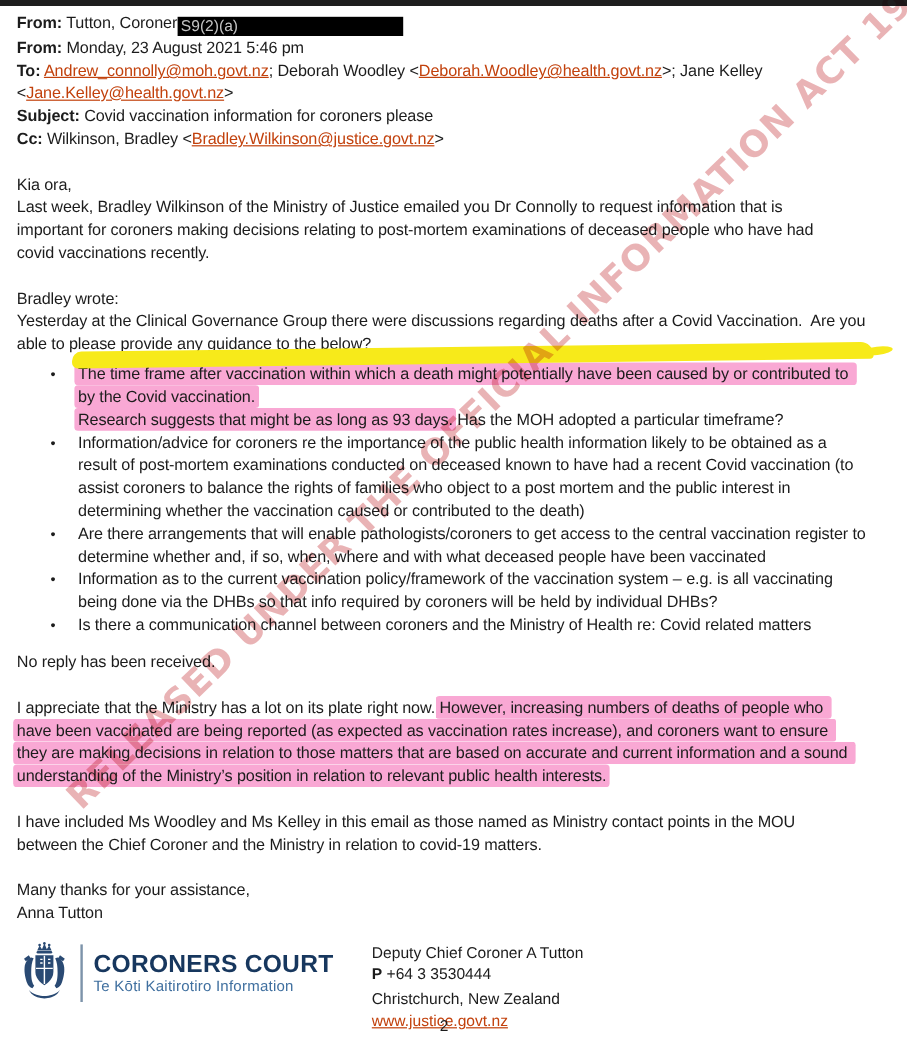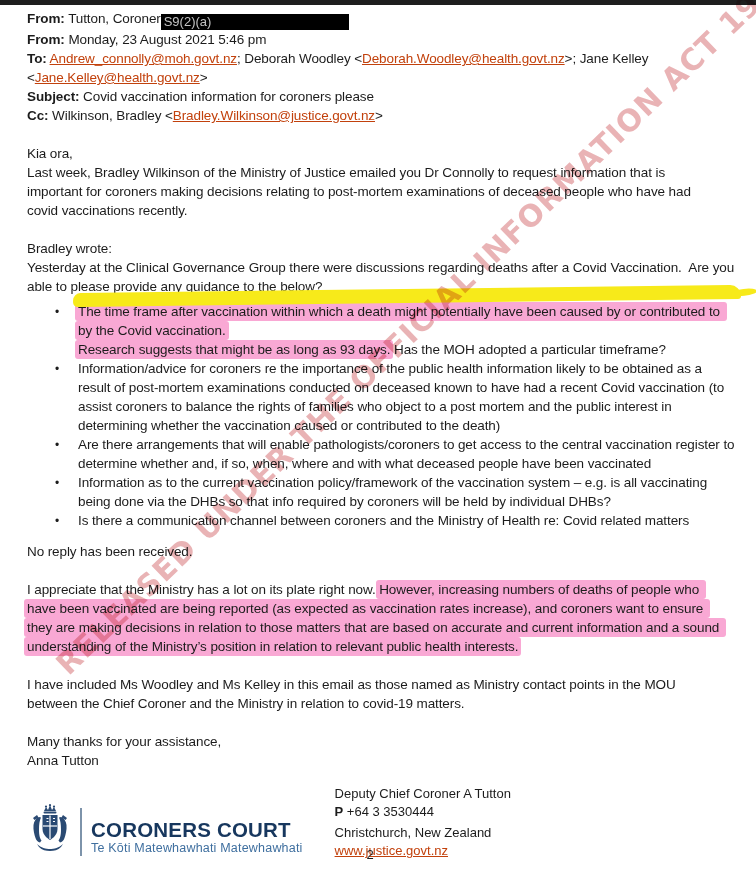--- a/index.html
+++ b/index.html
@@ -2,21 +2,21 @@
 <html><head>
 <meta charset="utf-8">
 <style>
   html,body{margin:0;padding:0;}
   body{
     width:756px;height:878px;background:#ffffff;position:relative;overflow:hidden;
     font-family:"Liberation Sans",sans-serif;font-size:13.5px;color:#1c1c1c;
     letter-spacing:-0.1px;
   }
   .topbar{position:absolute;top:0;left:0;width:756px;height:5px;background:#1e1e1e;}
-  .page{position:absolute;top:9px;left:27px;width:708px;}
+  .page{position:absolute;top:9px;left:14px;width:708px;}
   
   .hline{line-height:19px;white-space:pre-wrap;}
   .lbl{font-weight:bold;}
   .lnk{color:#c2410c;text-decoration:underline;cursor:pointer;}
   .redact{display:inline-block;background:#000;color:#c4c4c4;width:185px;height:16px;
     line-height:16px;vertical-align:-3px;padding-left:3px;font-size:13px;letter-spacing:0;}
   
   .para{margin:0 12px 19px 0;line-height:19px;white-space:pre-wrap;}
   .tight{margin:0;}
   .spacer19{height:19px;}
@@ -27,21 +27,21 @@
   .dot::before{content:"\2022";}
   .btext{flex:1;white-space:pre-wrap;}
   mark.hl{background:#f9a8d4;color:inherit;padding:2px 3px;margin:-2px -3px;border-radius:3px;
     box-decoration-break:clone;-webkit-box-decoration-break:clone;}
   .swoosh{position:absolute;left:46px;top:-13px;width:668px;height:14px;background:#f7ea1a;
     border-radius:10px 14px 4px 6px;transform:rotate(-0.7deg);}
   .swoosh::after{content:"";position:absolute;right:-16px;top:4px;width:26px;height:7px;
     background:#f7ea1a;border-radius:50%;transform:rotate(-6deg);}
   
   .sig{display:flex;align-items:flex-start;margin-top:15px;}
-  .sig-logo{display:flex;align-items:flex-end;margin-top:19px;}
+  .sig-logo{display:flex;align-items:center;}
   .crest{width:46px;height:52px;flex:none;}
   .divider{width:2px;height:48px;background:#7d93aa;margin:0 9px 0 7px;flex:none;}
   .org-name{font-weight:bold;font-size:20.5px;color:#17375e;letter-spacing:0.2px;line-height:22px;}
   .org-maori{font-size:12.5px;color:#3f6f9f;letter-spacing:0.2px;line-height:15px;}
   .sig-contact{margin-left:32px;font-size:13px;line-height:18px;letter-spacing:0;}
   .sig-name{font-weight:normal;}
   .sig-loc{margin-top:3px;}
   .pagenum{position:absolute;left:0;top:847px;width:740px;text-align:center;font-size:13px;}
   
   .watermark{position:absolute;left:-68px;top:332px;width:920px;text-align:center;
@@ -128,21 +128,21 @@
         </g>
         <g stroke="#ffffff" stroke-width="1.2" fill="none">
           <line x1="23" y1="11.5" x2="23" y2="35"></line>
           <line x1="16" y1="22" x2="30" y2="22"></line>
           <path d="M19.5 14.5 h2 m-2 3 h2 m4.5 -3 h2 m-2 3 h2"></path>
         </g>
       </svg>
       <div class="divider"></div>
       <div>
         <div class="org-name">CORONERS COURT</div>
-        <div class="org-maori">Te Kōti Matewhawhati Matewhawhati</div>
+        <div class="org-maori">Te Kōti Kaitirotiro Information</div>
       </div>
     </div>
     <div class="sig-contact">
       <div class="sig-name">Deputy Chief Coroner A Tutton</div>
       <div><span class="lbl">P</span><span> +64 3 3530444</span></div>
       <div class="sig-loc">Christchurch, New Zealand</div>
       <div><span class="lnk">www.justice.govt.nz</span></div>
     </div>
   </div>
 

